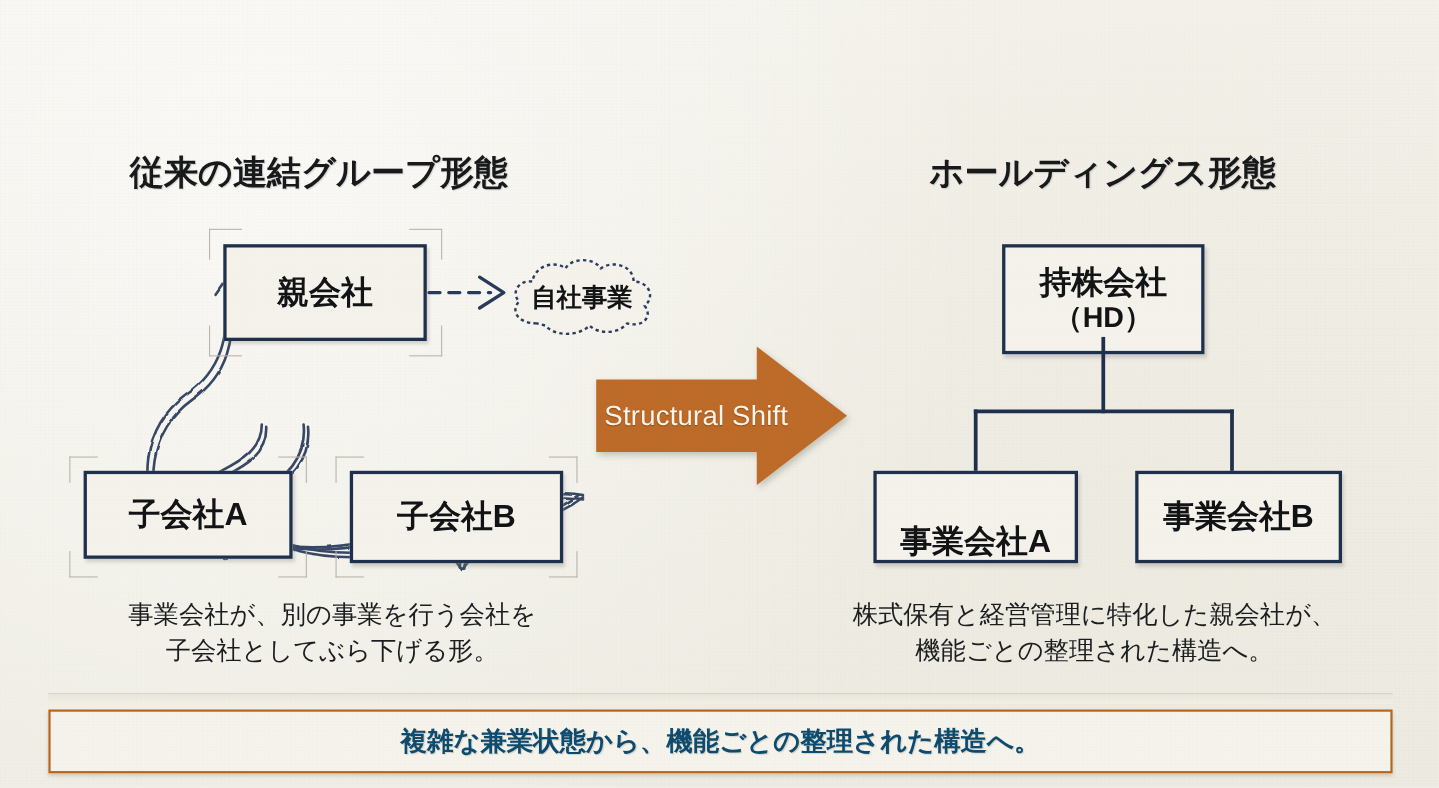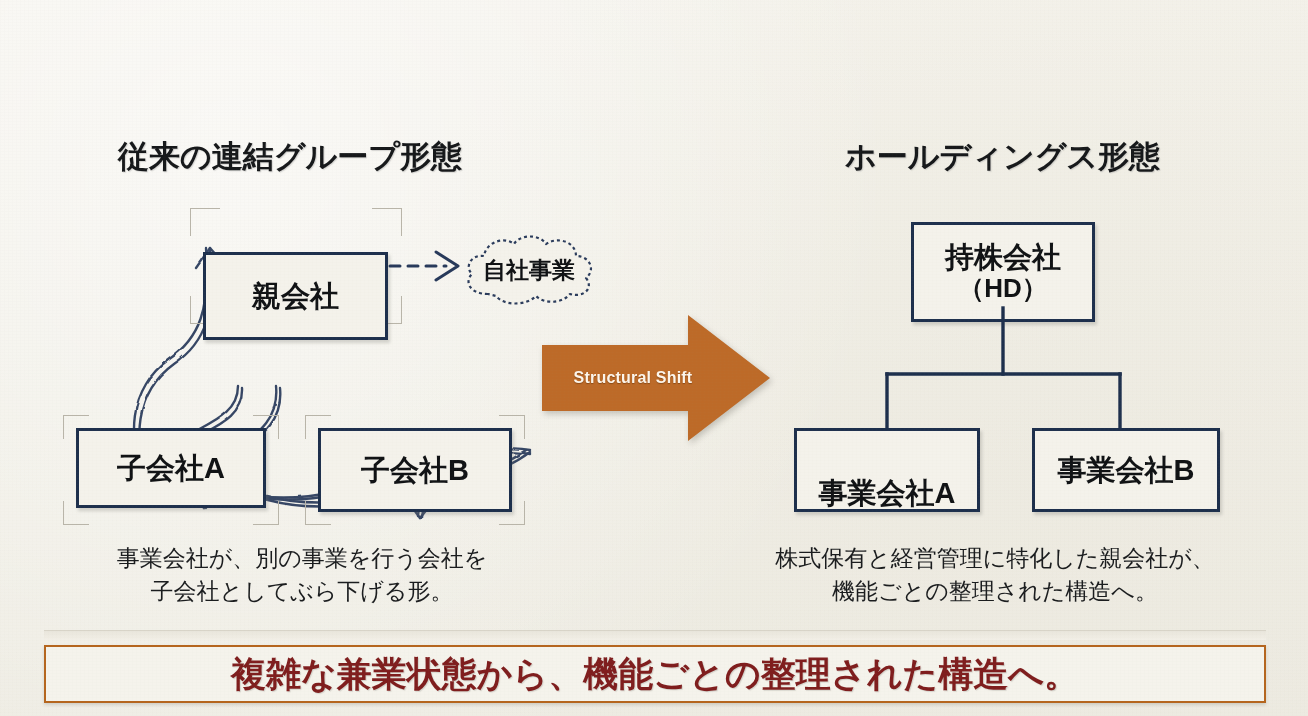--- a/index.html
+++ b/index.html
@@ -77,21 +77,21 @@
   .box .l2 { font-size: 26px; font-weight: 700; }
 
   
   .marks { position: absolute; pointer-events: none; }
   .marks i {
     position: absolute;
     background: #b9b5a9;
   }
 
   
-  #parent-box   { left: 203px; top: 222px;  width: 185px; height: 88px; margin-top: 30px; }
+  #parent-box   { left: 203px; top: 222px;  width: 185px; height: 88px; }
   #sub-a-box    { left: 76px;  top: 428px;  width: 190px; height: 80px; }
   #sub-b-box    { left: 318px; top: 428px;  width: 194px; height: 84px; }
 
   #sketch-layer { position: absolute; left: 60px; top: 190px; width: 520px; height: 350px; }
 
   
   #cloud {
     position: absolute;
     left: 456px; top: 232px;
     width: 146px; height: 76px;
@@ -107,21 +107,21 @@
   #shift-arrow {
     position: absolute;
     left: 538px; top: 313px;
     width: 236px; height: 130px;
     filter: drop-shadow(2px 3px 3px rgba(110,105,95,.35));
   }
   #shift-arrow .shift-label {
     position: absolute;
     left: 0; top: 0; width: 190px; height: 130px;
     display: flex; align-items: center; justify-content: center;
-    font-size: 16px; font-weight: 700; color: #fdf6ec;
+    font-size: 25px; font-weight: 400; color: #fdf6ec;
     letter-spacing: .2px;
     text-shadow: 0 1px 1px rgba(90,45,10,.5);
     white-space: nowrap;
   }
 
   
   #hd-box       { left: 911px; top: 222px;  width: 184px; height: 100px; }
   #opco-a-box   { left: 794px; top: 428px;  width: 186px; height: 84px; justify-content: flex-end; }
   #opco-b-box   { left: 1032px;top: 428px;  width: 188px; height: 84px; }
   #tree-layer   { position: absolute; left: 770px; top: 300px; width: 470px; height: 140px; }
@@ -144,23 +144,23 @@
   #banner {
     position: absolute;
     left: 44px; top: 645px;
     width: 1222px; height: 58px;
     border: 2px solid #b5651d;
     background: #f5f3ec;
     box-shadow: 0 2px 3px rgba(120,115,105,.25), inset 0 0 0 3px #f5f3ec;
     display: flex; align-items: center; justify-content: center;
   }
   #banner .banner-text {
-    font-size: 35px;
+    font-size: 24px;
     font-weight: 700;
-    color: #7f1d1d;
+    color: #0c4a6e;
     text-shadow: 1px 1px 1px rgba(150,148,140,.35);
     white-space: nowrap;
   }
   
   #banner-strip {
     position: absolute;
     left: 44px; top: 630px; width: 1222px; height: 10px;
     background: linear-gradient(180deg,#e9e6dc,#f2efe7);
     border-top: 1px solid #d8d4c8;
   }

